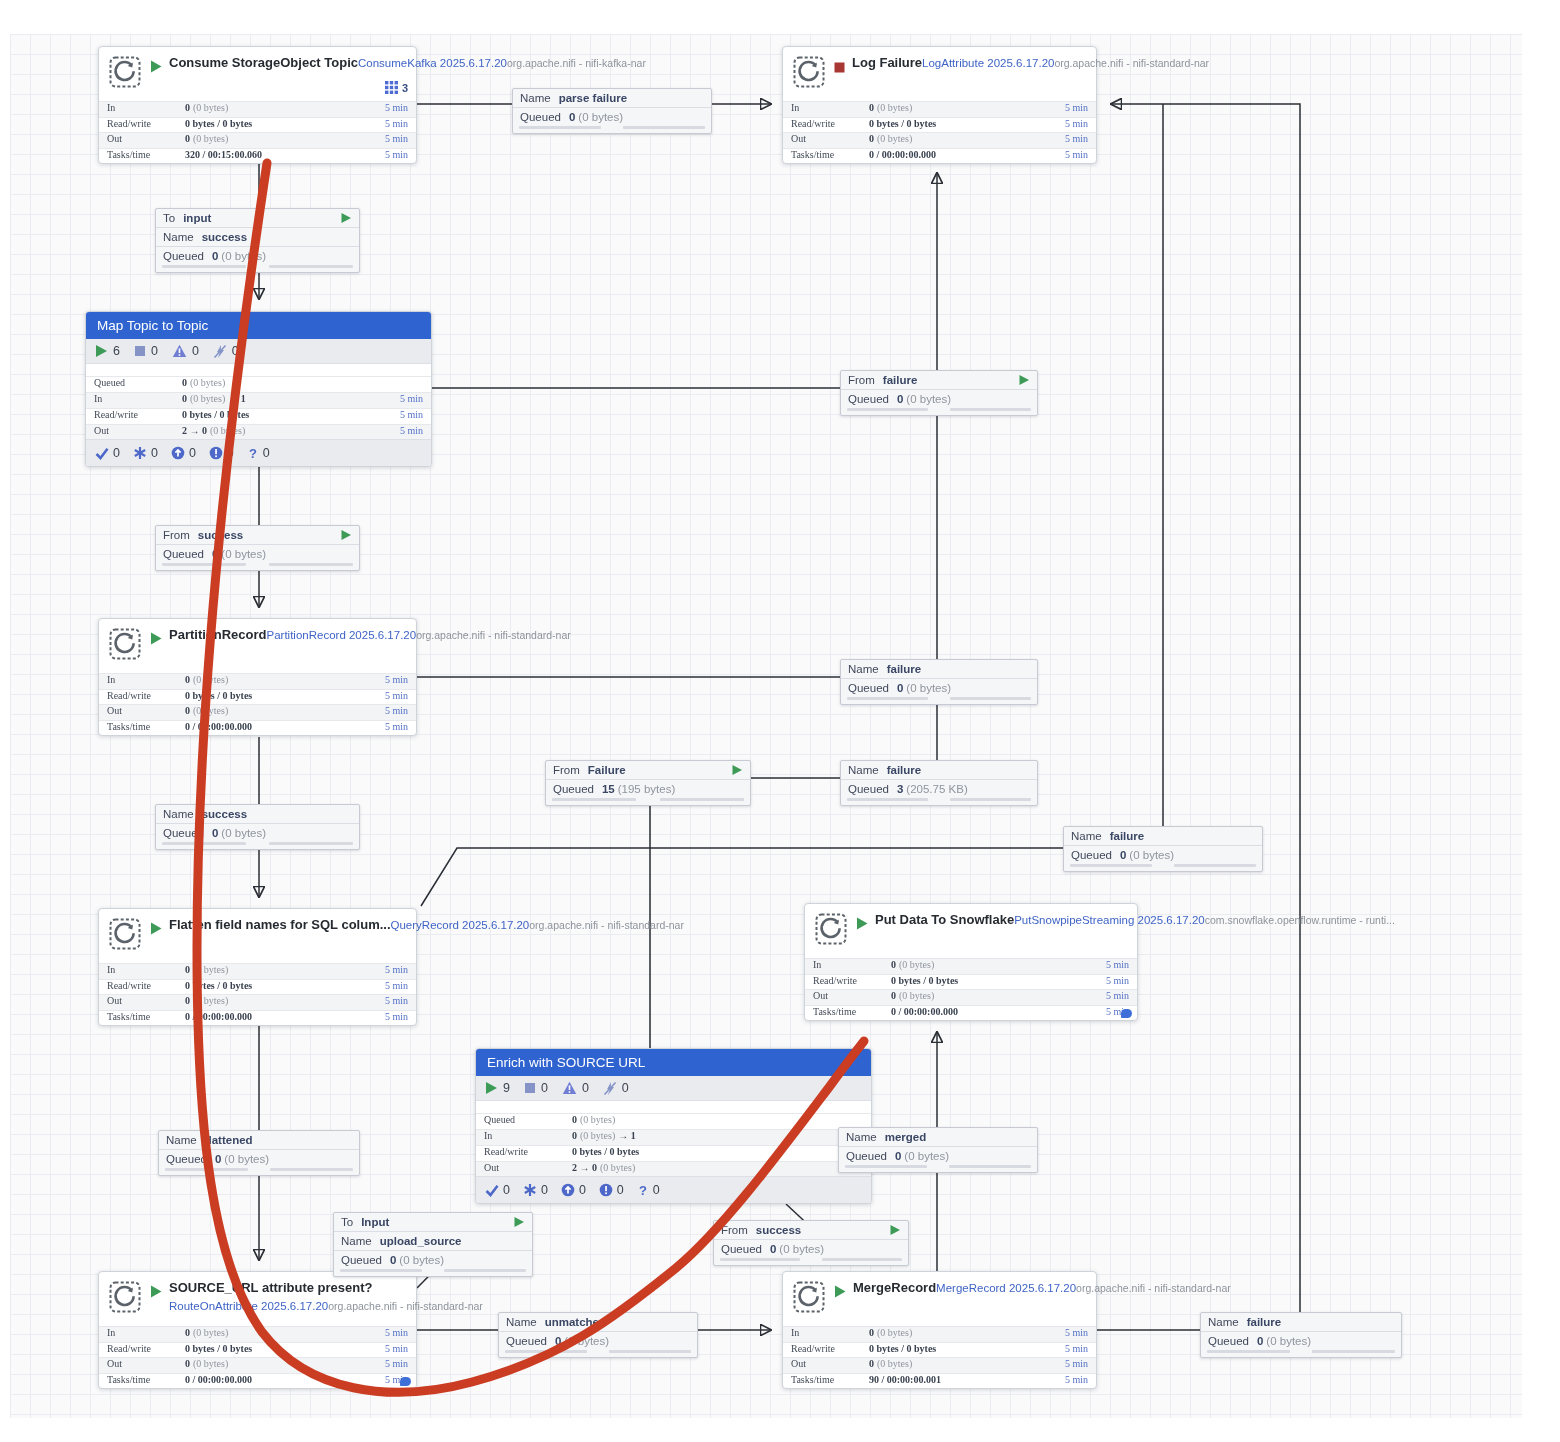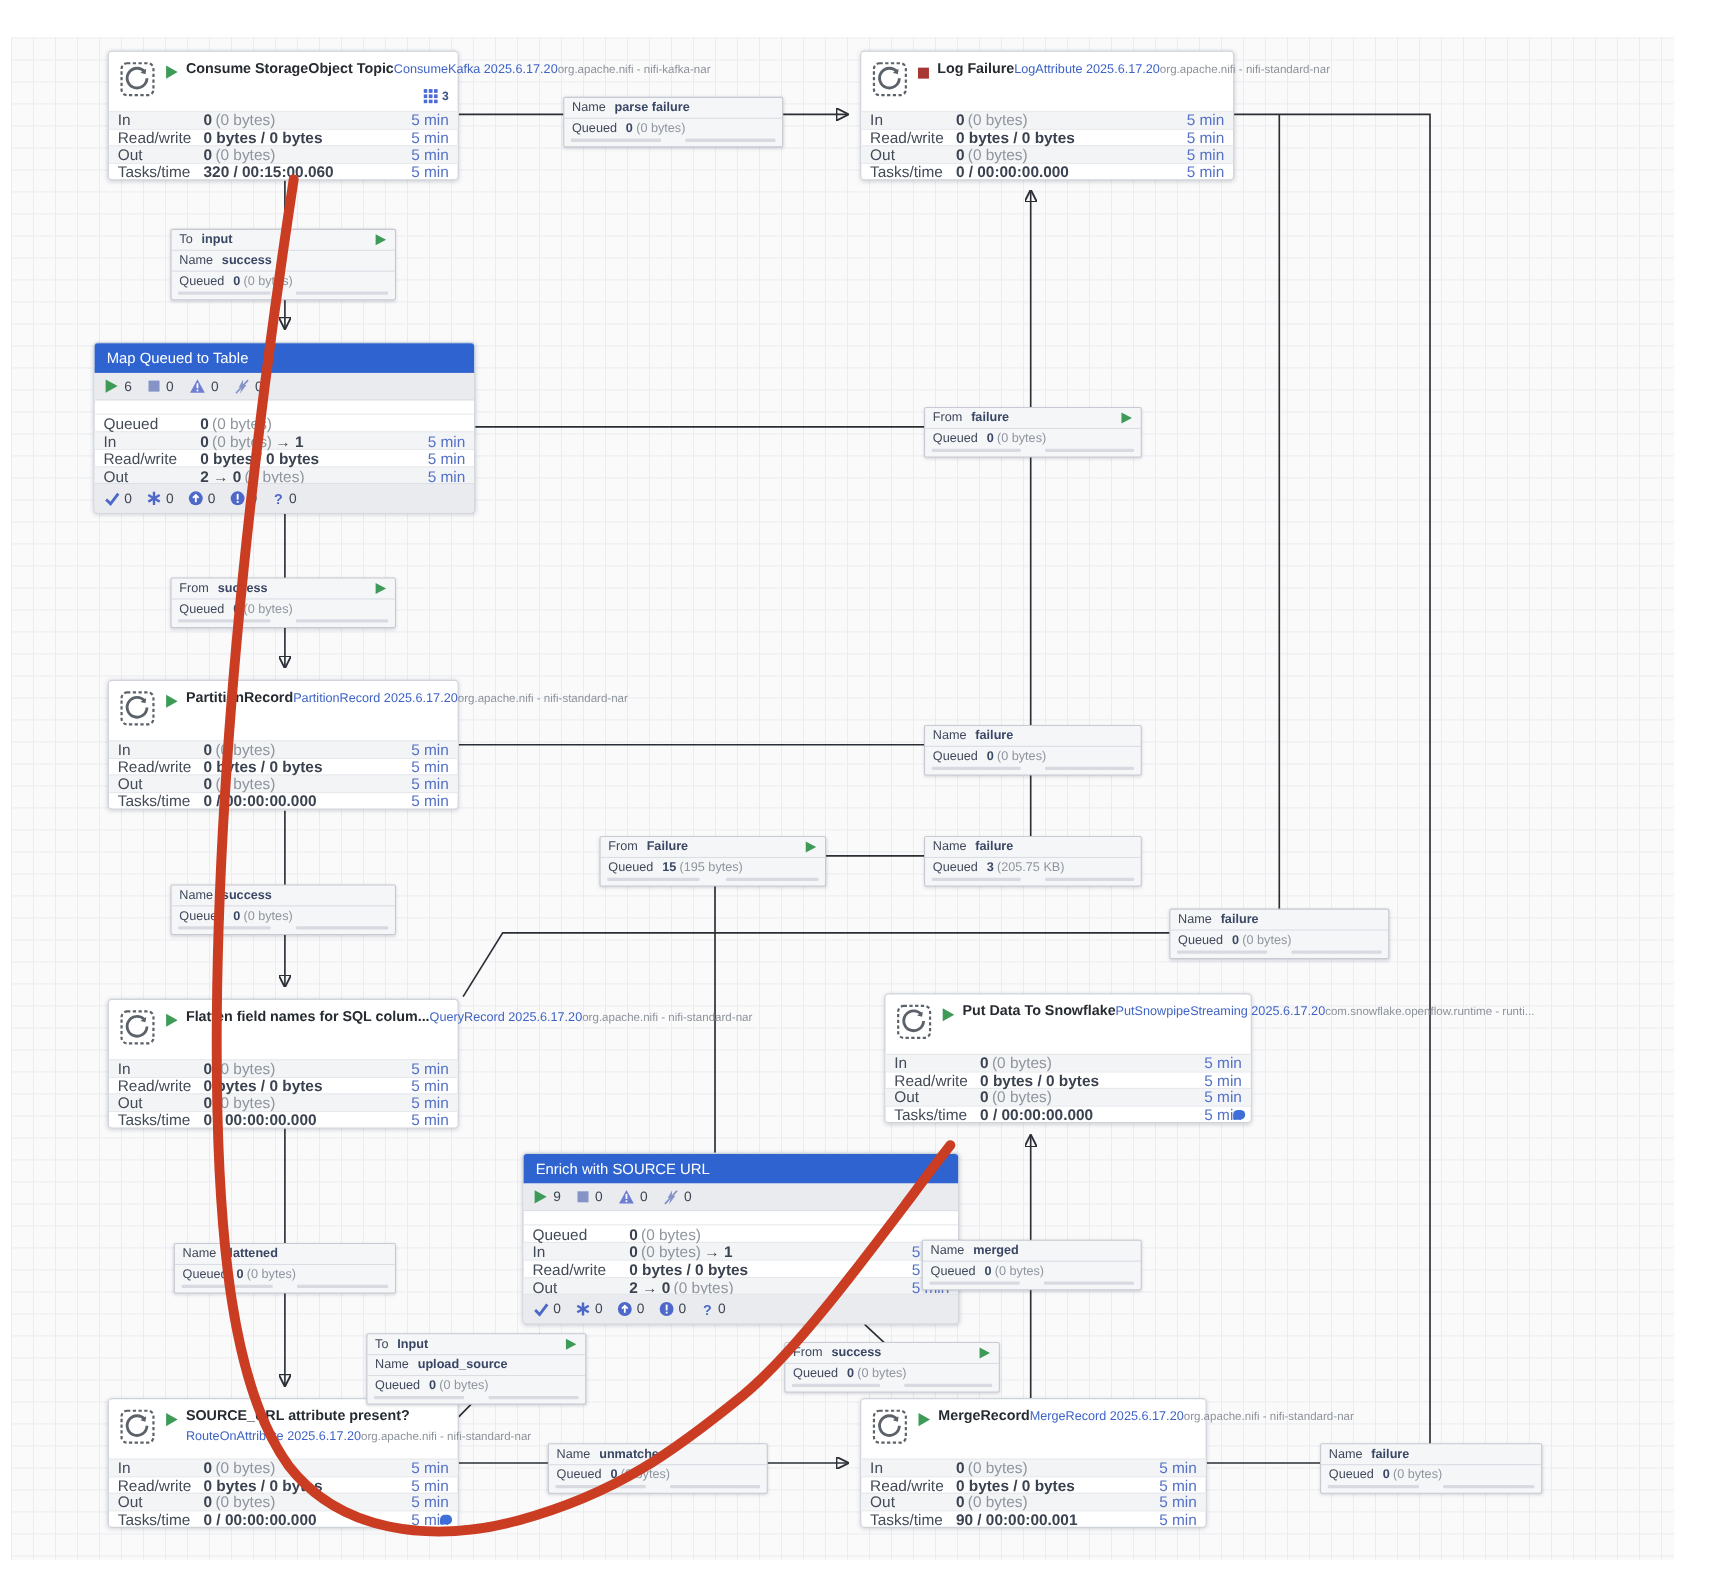--- a/index.html
+++ b/index.html
@@ -20,22 +20,22 @@
     border-radius:4px;box-shadow:0 1px 4px rgba(40,45,60,.18);z-index:3;box-sizing:border-box;}
   .phead{height:54px;display:flex;gap:7px;padding:6px 8px 0 8px;box-sizing:border-box;position:relative;}
   .picon{flex:none;margin-top:1px;}
   .pstate{flex:none;margin-top:6px;}
   .ptitles{min-width:0;}
   .ptitle{font-size:13px;color:#262b31;line-height:15px;white-space:nowrap;overflow:hidden;font-weight:bold;}
   .ptype{font-size:11.5px;color:#3f64c6;line-height:14px;white-space:nowrap;overflow:hidden;}
   .pbundle{font-size:10.5px;color:#8d939b;line-height:13px;white-space:nowrap;overflow:hidden;}
   .badge{position:absolute;top:34px;right:8px;display:flex;align-items:center;gap:4px;
     font-size:11px;font-weight:700;color:#3b4e86;}
-  .srow{display:flex;align-items:center;height:15.5px;font-size:14px;padding:0 8px;
-    border-top:1px solid #e6e8ec;box-sizing:border-box;}
+  .srow{display:flex;height:15.5px;font-size:10px;padding:0 8px;
+    border-top:1px solid #e6e8ec;box-sizing:border-box;font-family:Liberation Serif, serif;}
   .srow.alt{background:#f3f4f6;}
   .rl{width:78px;flex:none;color:#434b57;}
   .rb{font-weight:700;color:#3a4250;margin-right:3px;white-space:pre;}
   .rg{color:#8f959e;margin-right:3px;white-space:pre;}
   .rw{margin-left:auto;color:#5471c7;}
   .bubble{position:absolute;right:5px;bottom:2px;width:11px;height:9px;background:#3e6fd8;
     border-radius:5px 5px 5px 1px;}
 
   
   .pg{position:absolute;background:#fff;border:1px solid #cfd3da;border-radius:4px;
@@ -147,21 +147,21 @@
           <span class="rw">5 min</span>
         </div>
         <div class="srow">
           <span class="rl">Tasks/time</span>
           <span class="rb">320 / 00:15:00.060</span>
           <span class="rg"></span>
           <span class="rb"></span>
           <span class="rw">5 min</span>
         </div>
       </div>
-      <div class="proc" style="left: 782px; top: 46px; width: 340px;">
+      <div class="proc" style="left: 782px; top: 46px; width: 315px;">
         <div class="phead">
           <span class="picon-wrap"><svg class="picon" width="36" height="36" viewBox="0 0 36 36">
               <rect x="3.5" y="3.5" width="29" height="29" rx="5" fill="none" stroke="#5b6269" stroke-width="2" stroke-dasharray="3 2.2"></rect>
               <path d="M24.8 11.6 A9 9 0 1 0 26.6 17.2" fill="none" stroke="#5b6269" stroke-width="2.6"></path>
               <path d="M25.8 8.6 L25.3 13.4 L20.7 12.1 z" fill="#5b6269"></path>
             </svg></span>
           <span class="pstate"><svg width="11" height="11" viewBox="0 0 11 11">
               <rect x="0.5" y="0.5" width="10" height="10" fill="#a83733"></rect>
             </svg></span>
           <div class="ptitles"><span class="ptitle">Log Failure</span><span class="ptype">LogAttribute 2025.6.17.20</span><span class="pbundle">org.apache.nifi - nifi-standard-nar</span></div>
@@ -397,21 +397,21 @@
         <div class="srow">
           <span class="rl">Tasks/time</span>
           <span class="rb">90 / 00:00:00.001</span>
           <span class="rg"></span>
           <span class="rb"></span>
           <span class="rw">5 min</span>
         </div>
       </div>
       <div class="pg" style="left: 85px; top: 311px; width: 347px; height: 156px;">
         <div class="pg-head">
-          <span>Map Queued to Table</span>
+          <span>Map Topic to Topic</span>
         </div>
         <div class="pg-status">
           <span class="ic">
             <svg width="13" height="14" viewBox="0 0 13 14">
               <polygon points="1,1 12,7 1,13" fill="#3d9b57"></polygon>
             </svg>
           </span>
           <span class="cnt">6</span>
           <span class="ic">
             <svg width="12" height="12" viewBox="0 0 12 12">

